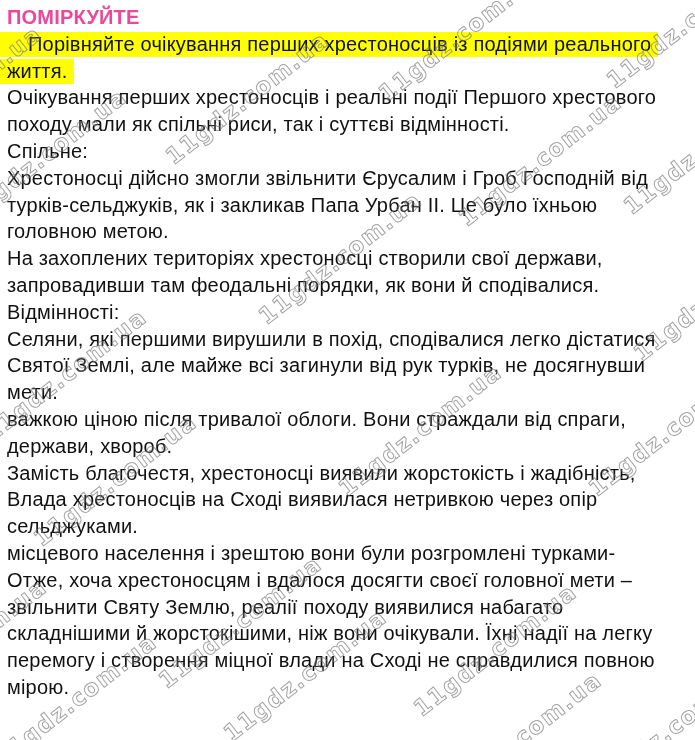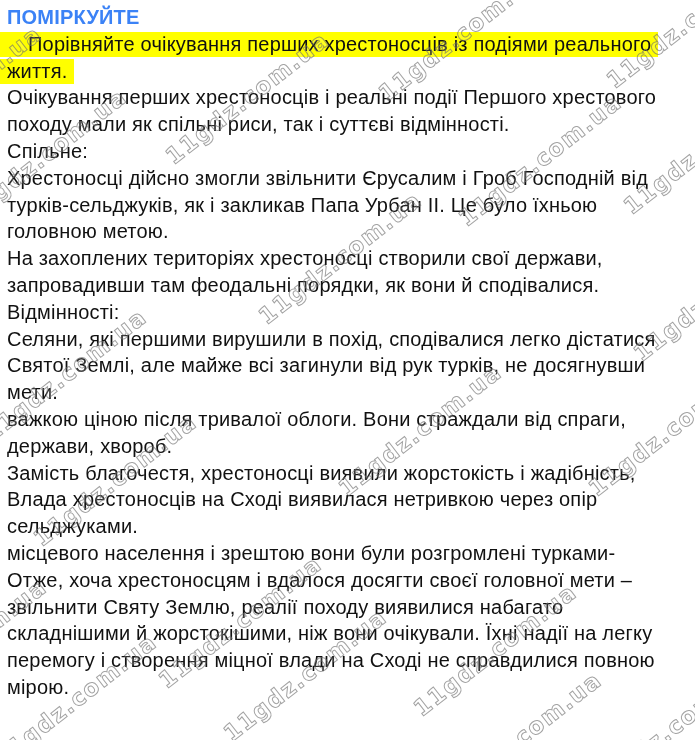--- a/index.html
+++ b/index.html
@@ -59,21 +59,21 @@
     -webkit-text-stroke: 1px rgba(110,110,110,0.75);
     transform: translate(-50%,-50%) rotate(-38deg);
     opacity: 0.85;
   }
 </style>
 </head>
 <body>
 
 <div class="page">
   <div class="content" id="content" style="color: rgb(17, 17, 17);">
-      <div class="line title-line" style="color: #3b82f6;">ПОМІРКУЙТЕ</div>
+      <div class="line title-line" style="color: #ec4899;">ПОМІРКУЙТЕ</div>
       <div class="line"><span class="hl" style="background: rgb(255, 255, 0); padding-left: 28px;">Порівняйте очікування перших хрестоносців із подіями реального</span></div>
       <div class="line"><span class="hl" style="background: rgb(255, 255, 0);">життя.</span></div>
       <div class="line">Очікування перших хрестоносців і реальні події Першого хрестового</div>
       <div class="line">походу мали як спільні риси, так і суттєві відмінності.</div>
       <div class="line">Спільне:</div>
       <div class="line">Хрестоносці дійсно змогли звільнити Єрусалим і Гроб Господній від</div>
       <div class="line">турків-сельджуків, як і закликав Папа Урбан II. Це було їхньою</div>
       <div class="line">головною метою.</div>
       <div class="line">На захоплених територіях хрестоносці створили свої держави,</div>
       <div class="line">запровадивши там феодальні порядки, як вони й сподівалися.</div>

